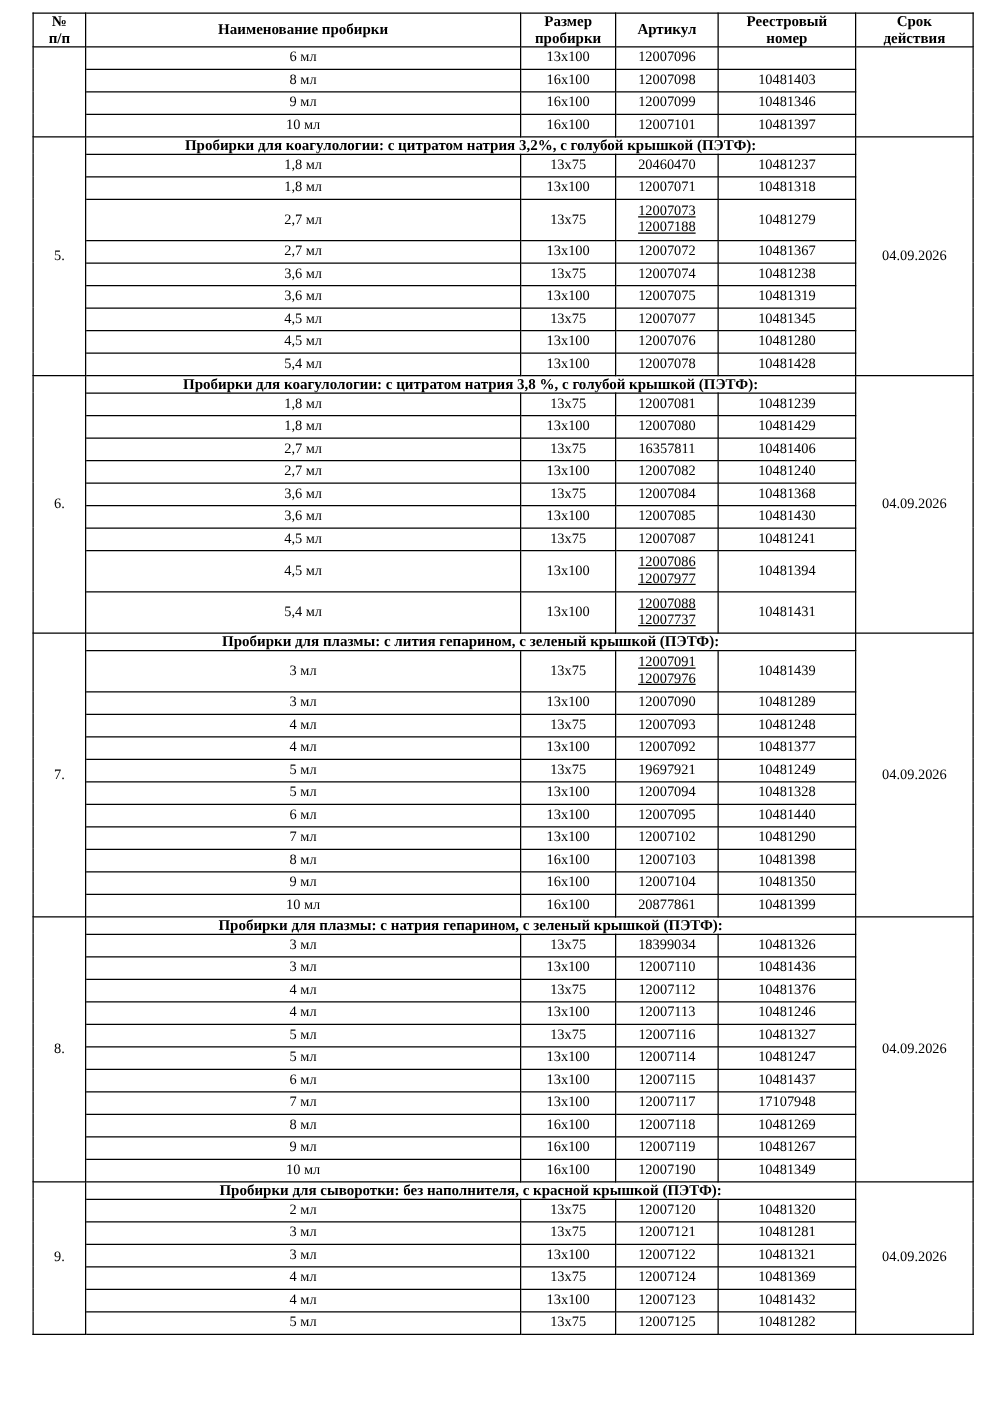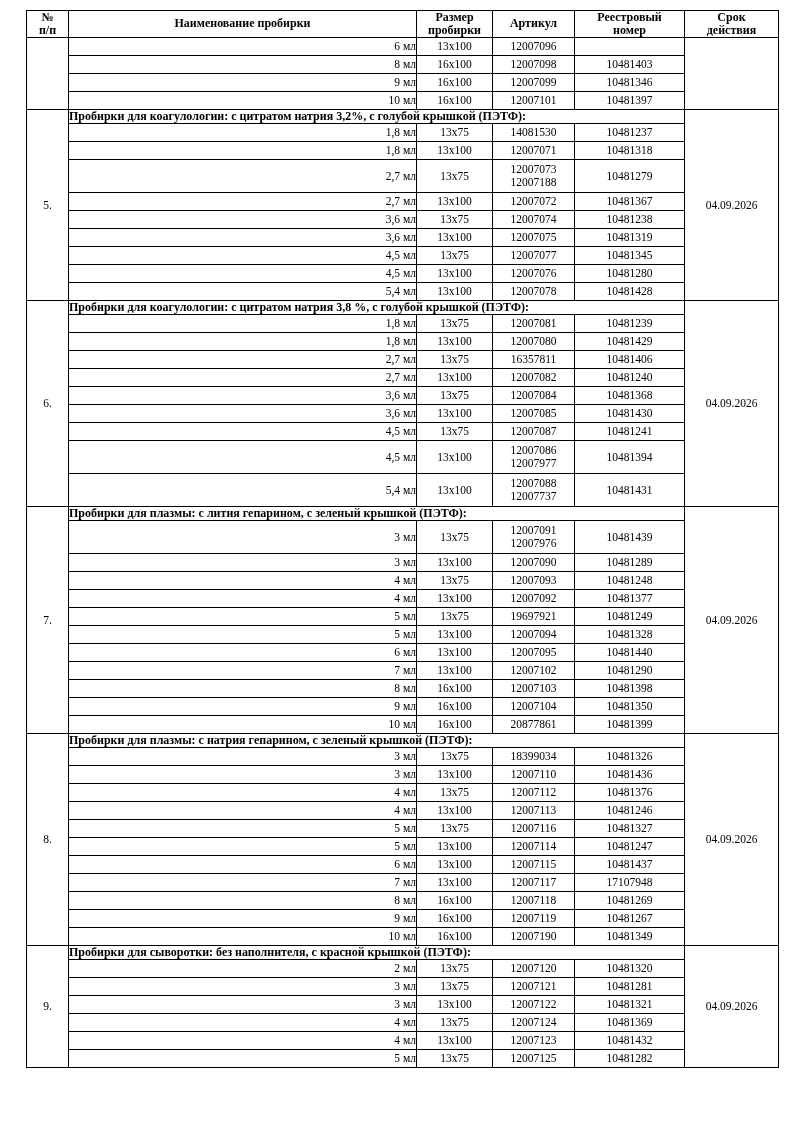--- a/index.html
+++ b/index.html
@@ -47,43 +47,45 @@
     padding: 3px 2px;
     line-height: 1.1;
   }
   td.cell-num {
     text-align: center;
     font-size: 11.5px;
     vertical-align: top;
     padding-top: 1px;
   }
   td.cell-name {
-    text-align: right;
+    text-align: center;
     padding-left: 6px;
     font-size: 11.5px;
     height: 17px;
   }
   td.cell-center {
     text-align: center;
     font-size: 11.5px;
     height: 17px;
   }
   td.cell-date {
     text-align: center;
     font-size: 11.5px;
     vertical-align: middle;
   }
   td.section-title {
+    text-align: center;
     font-weight: bold;
     font-size: 12px;
     padding: 2px 2px;
   }
   .multi {
     display: block;
     line-height: 1.15;
+    text-decoration: underline;
   }
   td.tall { height: 32px; }
 </style>
 </head>
 <body>
 
 <div id="sheet">
   <table class="doc">
     <colgroup>
       <col class="c-num">
@@ -143,21 +145,21 @@
           <td class="cell-center">10481397</td>
         </tr>
         <tr>
           <td class="cell-num" rowspan="10">5.</td>
           <td class="section-title" colspan="4">Пробирки для коагулологии: с цитратом натрия 3,2%, с голубой крышкой (ПЭТФ):</td>
           <td class="cell-date" rowspan="10">04.09.2026</td>
         </tr>
         <tr>
           <td class="cell-name">1,8 мл</td>
           <td class="cell-center">13x75</td>
-          <td class="cell-center">14081530</td>
+          <td class="cell-center">20460470</td>
           <td class="cell-center">10481237</td>
         </tr>
         <tr>
           <td class="cell-name">1,8 мл</td>
           <td class="cell-center">13x100</td>
           <td class="cell-center">12007071</td>
           <td class="cell-center">10481318</td>
         </tr>
         <tr>
           <td class="cell-name tall">2,7 мл</td>

